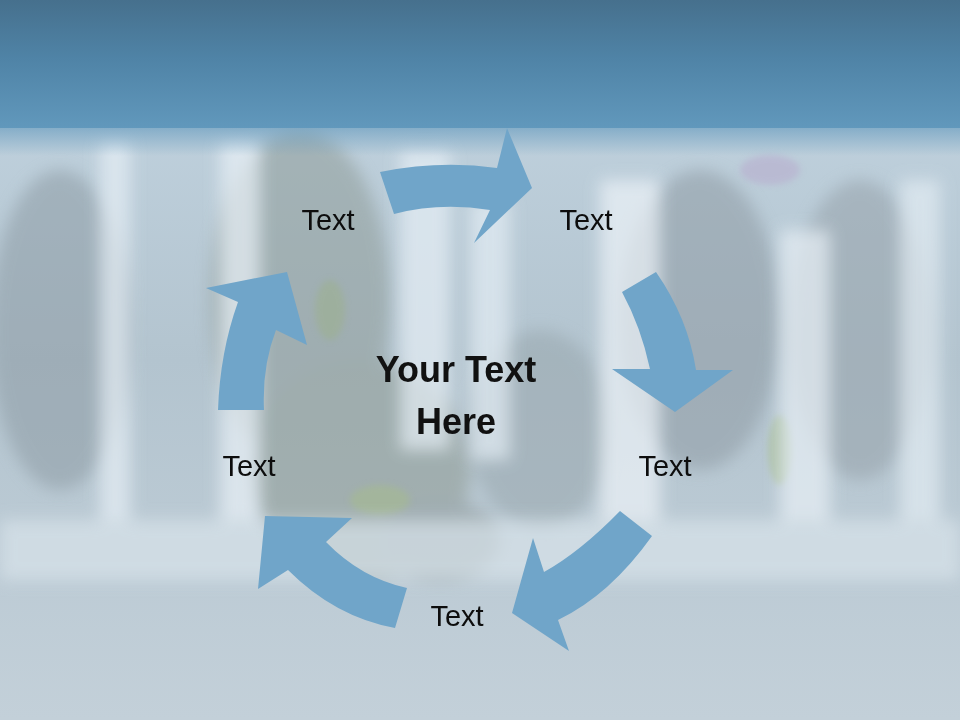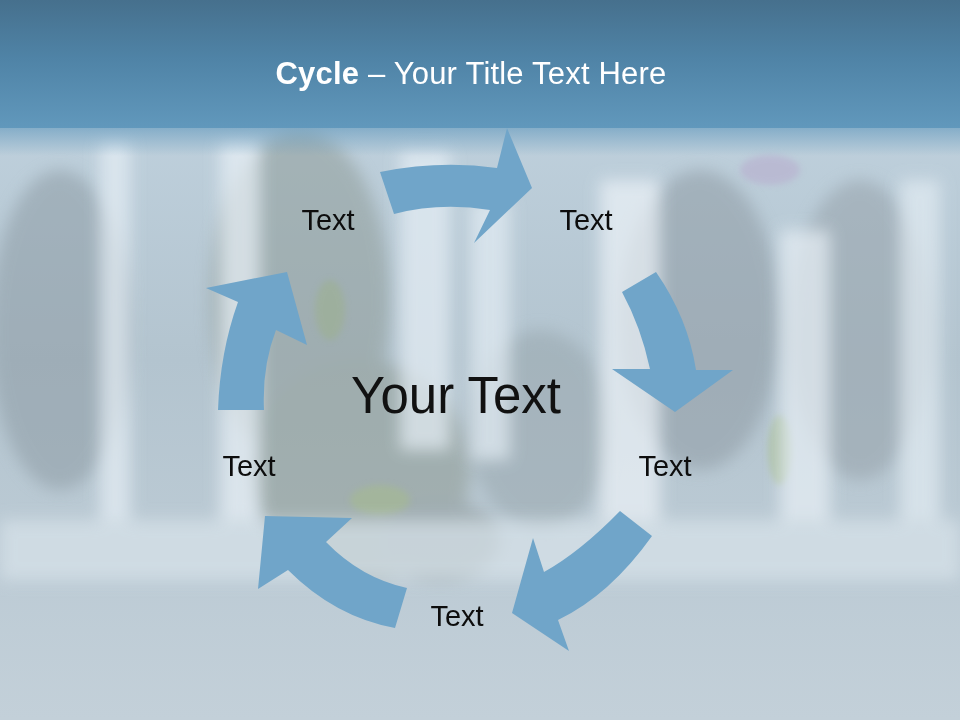--- a/index.html
+++ b/index.html
@@ -12,21 +12,21 @@
             background: linear-gradient(to bottom, #46708d 0%, #4f83a6 45%, #6198bc 100%); }
   .header-fade { position: absolute; left: 0; top: 126px; width: 960px; height: 30px;
                  background: linear-gradient(to bottom, rgba(97,152,188,0.65), rgba(97,152,188,0)); }
   .title { position: absolute; left: 0; top: 56px; width: 942px; text-align: center;
            color: #ffffff; font-size: 31px; letter-spacing: 0.2px; }
   .title b { font-weight: bold; }
   .diagram { position: absolute; left: 0; top: 0; width: 960px; height: 720px; }
   .lbl { position: absolute; font-size: 29px; color: #0d0d0d; white-space: nowrap;
          transform: translate(-50%, -50%); }
   .center { position: absolute; left: 456px; top: 396px; transform: translate(-50%, -50%);
-            text-align: center; font-weight: normal; font-size: 51px; line-height: 52px; color: #111; }
+            text-align: center; font-weight: bold; font-size: 36px; line-height: 52px; color: #111; }
 </style>
 </head>
 <body>
 
 <div class="slide">
   <svg class="bg" width="960" height="720" viewBox="0 0 960 720">
     <defs>
       <linearGradient id="bgv" x1="0" y1="0" x2="0" y2="1">
         <stop offset="0" stop-color="#c4d6e3"></stop>
         <stop offset="0.5" stop-color="#b3c4cf"></stop>
@@ -65,23 +65,20 @@
       <rect x="470" y="200" width="40" height="260" fill="#e3edf4"></rect>
       <rect x="600" y="180" width="60" height="360" fill="#edf3f8"></rect>
       <rect x="780" y="230" width="50" height="300" fill="#e8f0f6"></rect>
       <rect x="900" y="180" width="40" height="350" fill="#e2ecf3"></rect>
       <rect x="0" y="520" width="960" height="60" fill="#d8e3ea"></rect>
     </g>
   </svg>
 
   <div class="header"></div>
   <div class="header-fade"></div>
-  <div class="title">
-    <b>Cycle</b><span> – Your Title Text Here</span>
-  </div>
 
   <svg class="diagram" width="960" height="720" viewBox="0 0 960 720">
     <g fill="#70a5c9">
 
       <path d="M380 172 Q440 160 497 168 L507 128 L532 188 L474 243 L490 210 Q440 202 394 214 Z"></path>
 
       <path d="M622 292 L656 272 Q688 318 696 370 L733 370 L675 412 L612 369 L650 369 Q641 327 622 292 Z"></path>
 
       <path d="M652 536 L620 511 Q580 552 544 572 L533 538 L512 613 L569 651 L558 620 Q610 595 652 536 Z"></path>
 
@@ -92,14 +89,15 @@
   </svg>
 
   <div class="lbl" style="left:328px; top:220px;">Text</div>
   <div class="lbl" style="left:586px; top:220px;">Text</div>
   <div class="lbl" style="left:665px; top:466px;">Text</div>
   <div class="lbl" style="left:457px; top:616px;">Text</div>
   <div class="lbl" style="left:249px; top:466px;">Text</div>
 
   <div class="center">
     <div>Your Text</div>
+    <div>Here</div>
   </div>
 </div>
 
 </body></html>

